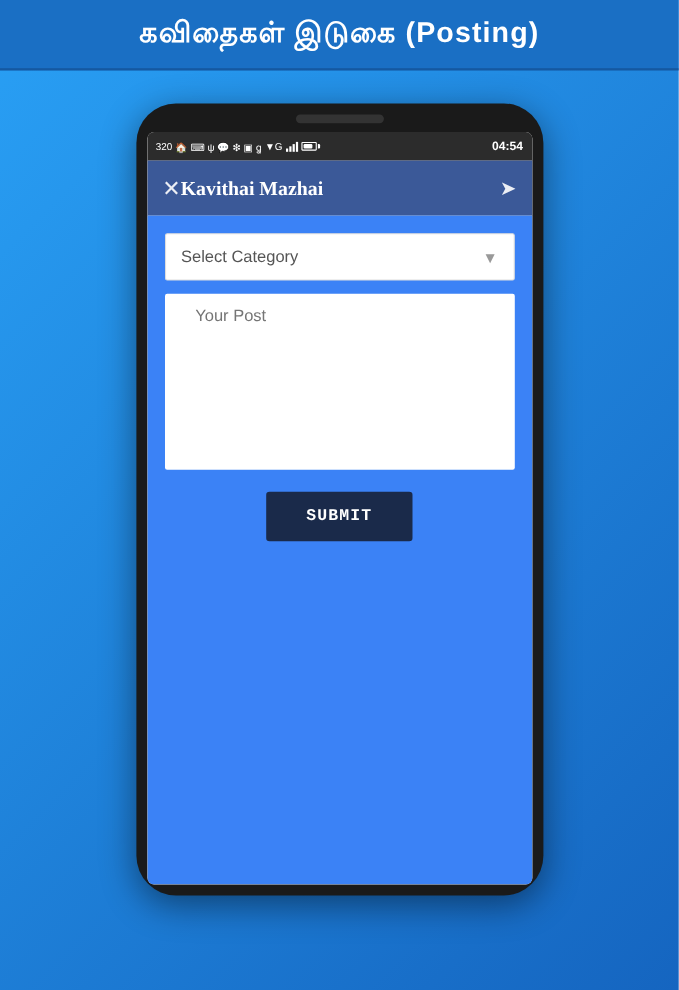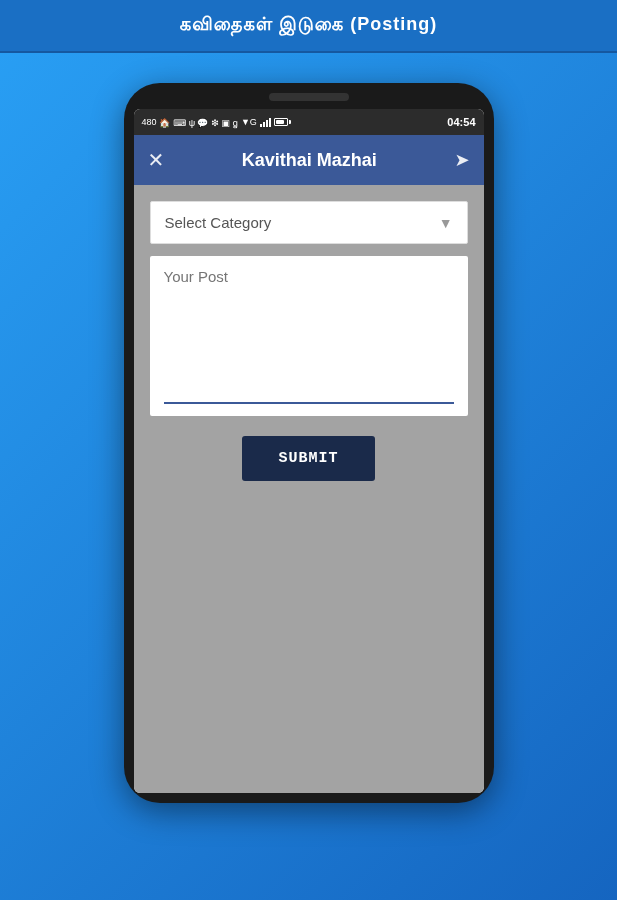--- a/index.html
+++ b/index.html
@@ -21,21 +21,21 @@
       background: #1a6fc4;
       padding: 14px 16px;
       display: flex;
       align-items: center;
       justify-content: center;
       border-bottom: 2px solid #1558a0;
     }
 
     .app-title {
       color: white;
-      font-size: 18px;
+      font-size: 26px;
       font-weight: bold;
       font-family: 'Segoe UI', Arial, sans-serif;
       letter-spacing: 1px;
     }
 
     
     .phone-container {
       margin-top: 30px;
       width: 370px;
       height: 720px;
@@ -108,34 +108,34 @@
       cursor: pointer;
       font-weight: 300;
       opacity: 0.9;
     }
 
     .app-bar-title {
       color: white;
       font-size: 18px;
       font-weight: bold;
       flex: 1;
-      text-align: center;
+      font-family: Liberation Serif, serif;
     }
 
     .app-bar-send {
       color: white;
       font-size: 18px;
       cursor: pointer;
       opacity: 0.9;
     }
 
     
     .screen-content {
       flex: 1;
-      background: #a3a3a3;
+      background: #3b82f6;
       padding: 16px;
       display: flex;
       flex-direction: column;
       gap: 12px;
       overflow-y: auto;
     }
 
     
     .category-selector {
       background: white;
@@ -157,22 +157,22 @@
       color: #999;
       font-size: 14px;
     }
 
     
     .post-area {
       background: white;
       border-radius: 2px;
       min-height: 160px;
       display: flex;
-      flex-direction: column;
-      padding: 12px 14px;
+      flex-direction: row;
+      padding: 12px 28px;
       position: relative;
     }
 
     .post-textarea {
       border: none;
       outline: none;
       resize: none;
       font-size: 15px;
       color: #aaa;
       width: 100%;
@@ -251,21 +251,21 @@
   <span class="app-title">கவிதைகள் இடுகை (Posting)</span>
 </div>
 
 <div class="phone-container">
   <div class="phone-speaker"></div>
 
   <div class="phone-screen">
 
     <div class="status-bar">
       <div class="status-left">
-        <span>480</span>
+        <span>320</span>
         <span>🏠 ⌨ ψ 💬 ❇ ▣ ꬶ</span>
         <span>▼G</span>
         <div class="signal-bar">
           <span style="height:3px"></span>
           <span style="height:5px"></span>
           <span style="height:7px"></span>
           <span style="height:9px"></span>
         </div>
         <div class="battery-icon">
           <div class="battery-fill"></div>

